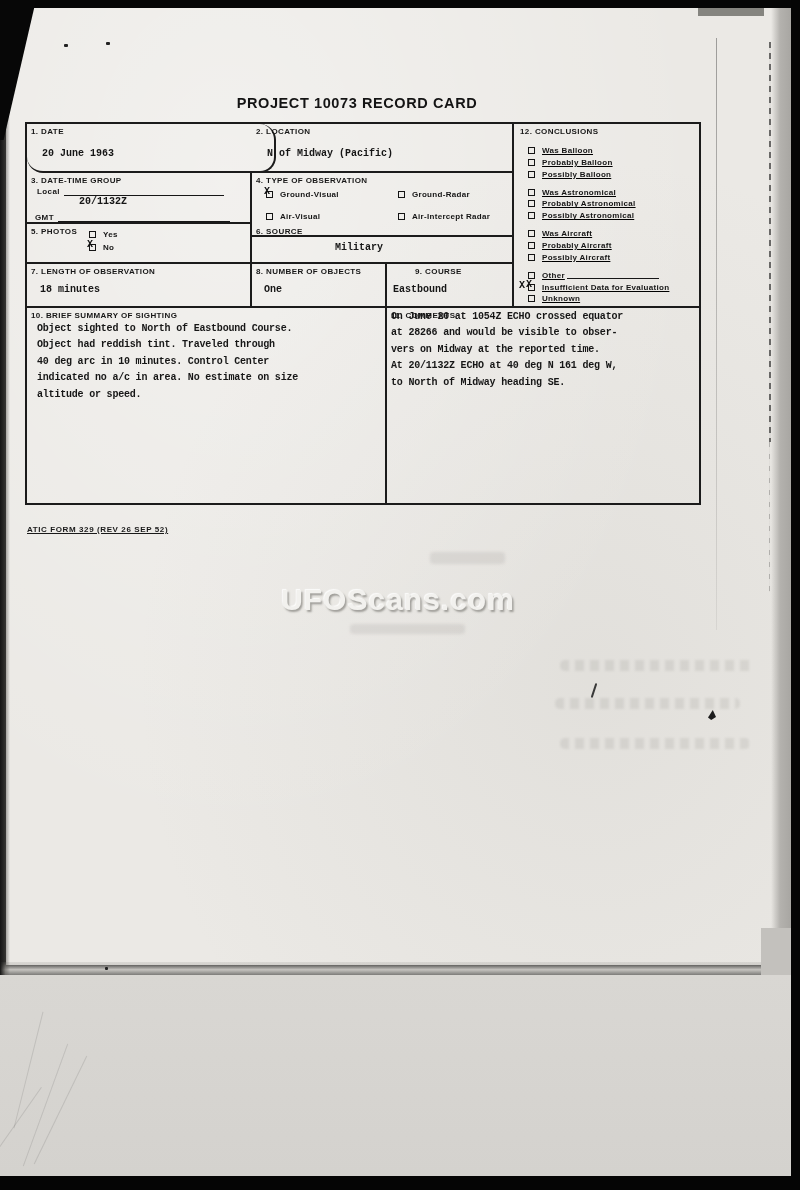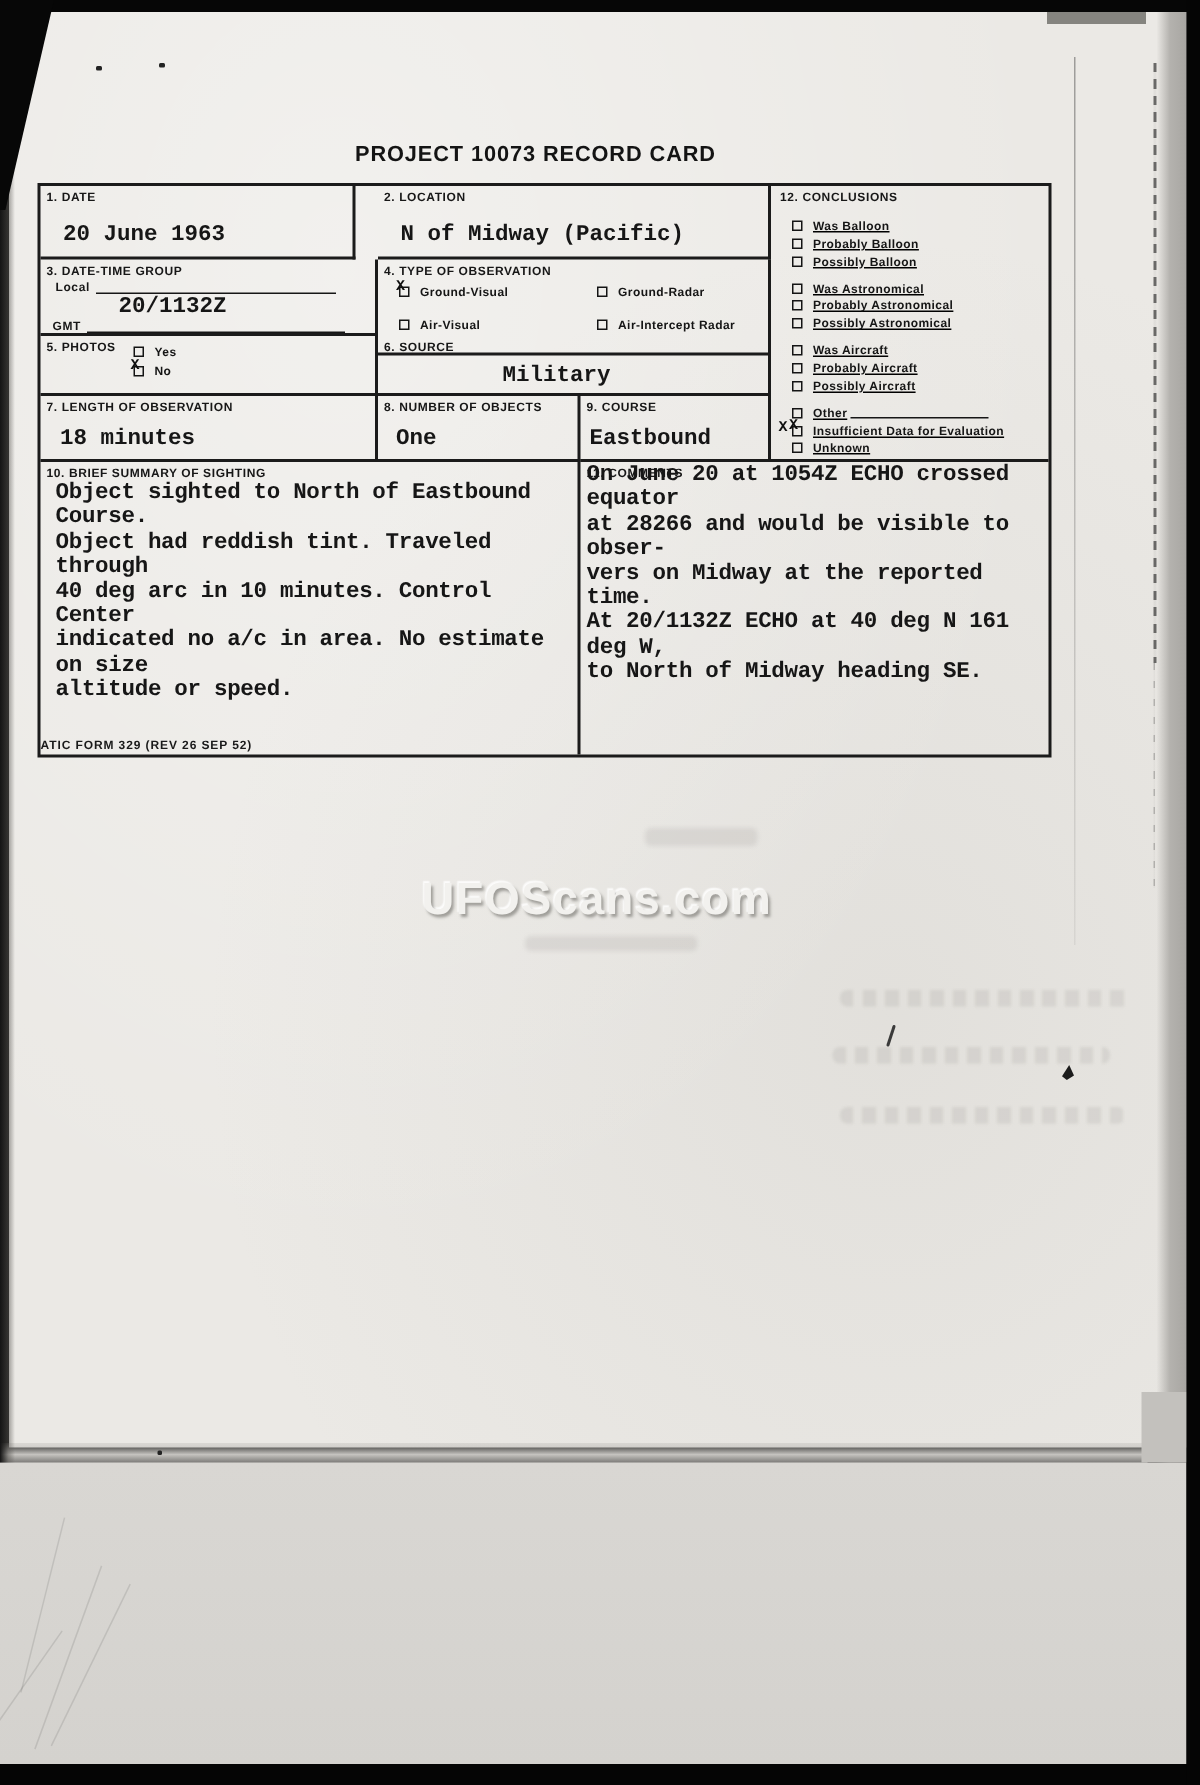--- a/index.html
+++ b/index.html
@@ -51,43 +51,43 @@
   .scratch{position:absolute;width:1px;background:rgba(60,58,54,.14);}
   .smudge{position:absolute;height:11px;border-radius:5px;filter:blur(1.2px);
     background:repeating-linear-gradient(90deg,rgba(118,116,112,.13) 0 9px,rgba(118,116,112,0) 9px 15px);}
   .hand-smudge{position:absolute;filter:blur(1.5px);background:rgba(104,102,98,.12);border-radius:4px;}
   
   .doc-title{
     position:absolute;left:357px;top:95px;transform:translateX(-50%);
     font-size:14.5px;font-weight:700;letter-spacing:.6px;color:#141414;white-space:nowrap;
   }
   .form-footer{
-    position:absolute;left:27px;top:492px;
-    font-size:8px;font-weight:700;letter-spacing:.6px;color:#1a1a1a;white-space:nowrap;
+    position:absolute;left:27px;top:525px;
+    font-size:8px;font-weight:700;letter-spacing:.6px;color:#1a1a1a;white-space:nowrap;text-decoration:underline;
   }
   .watermark{
     position:absolute;left:398px;top:583px;transform:translateX(-50%);
     font-size:30px;font-weight:700;letter-spacing:1px;color:#f2f1ee;white-space:nowrap;
     text-shadow:1.5px 2px 2px rgba(108,106,102,.6),-1px -1px 1px rgba(255,255,255,.85);
   }
   
   .card{
     position:absolute;left:25px;top:122px;width:676px;height:383px;
     border:2px solid #1b1b1b;box-sizing:border-box;
   }
   .cell{position:absolute;box-sizing:border-box;}
   .br{border-right:2px solid #1b1b1b;}
   .bb{border-bottom:2px solid #1b1b1b;}
   .flabel{
     font-size:8px;font-weight:700;letter-spacing:.4px;color:#171717;
     padding:3px 0 0 4px;white-space:nowrap;
   }
   .tw{
     font-family:"Liberation Mono","DejaVu Sans Mono",monospace;
-    font-weight:700;font-size:15px;color:#161616;position:absolute;white-space:nowrap;
+    font-weight:700;font-size:10px;color:#161616;position:absolute;white-space:nowrap;
   }
   .tw-block{white-space:pre-line;line-height:16.4px;letter-spacing:-.2px;}
   
   .opt{
     position:relative;display:flex;align-items:center;
     font-size:8px;font-weight:700;letter-spacing:.3px;color:#151515;
     margin-bottom:2.8px;white-space:nowrap;
   }
   .cb{
     display:inline-block;width:5px;height:5px;border:1.3px solid #141414;
@@ -135,21 +135,21 @@
 <div class="smudge" style="left:560px;top:660px;width:195px;"></div>
 <div class="smudge" style="left:555px;top:698px;width:185px;"></div>
 <div class="smudge" style="left:560px;top:738px;width:190px;"></div>
 <div class="hand-smudge" style="left:430px;top:552px;width:75px;height:12px;"></div>
 <div class="hand-smudge" style="left:350px;top:624px;width:115px;height:10px;"></div>
 
 <div class="doc-title">PROJECT 10073 RECORD CARD</div>
 
 <div class="card">
 
-  <div class="cell br bb" style="left:0;top:0;width:210px;height:49px;">
+  <div class="cell br bb" style="left:0;top:0;width:249px;height:49px;border-radius:16px;">
     <div class="flabel">1. DATE</div>
     <span class="tw" style="left:15px;top:24px;">20 June 1963</span>
   </div>
   <div class="cell br bb" style="left:225px;top:0;width:262px;height:49px;">
     <div class="flabel">2. LOCATION</div>
     <span class="tw" style="left:15px;top:24px;">N of Midway (Pacific)</span>
   </div>
 
   <div class="cell bb" style="left:487px;top:0;width:185px;height:184px;">
     <div class="flabel" style="padding-left:6px;">12. CONCLUSIONS</div>
@@ -273,21 +273,21 @@
   </div>
 
   <div class="cell br bb" style="left:0;top:140px;width:225px;height:44px;">
     <div class="flabel">7. LENGTH OF OBSERVATION</div>
     <span class="tw" style="left:13px;top:20px;">18 minutes</span>
   </div>
   <div class="cell br bb" style="left:225px;top:140px;width:135px;height:44px;">
     <div class="flabel">8. NUMBER OF OBJECTS</div>
     <span class="tw" style="left:12px;top:20px;">One</span>
   </div>
-  <div class="cell br bb" style="left:360px;top:140px;width:127px;height:44px;">
+  <div class="cell br bb" style="left:360px;top:140px;width:127px;height:44px;padding-left:24px;">
     <div class="flabel">9. COURSE</div>
     <span class="tw" style="left:6px;top:20px;">Eastbound</span>
   </div>
 
   <div class="cell br" style="left:0;top:184px;width:360px;height:195px;">
     <div class="flabel">10. BRIEF SUMMARY OF SIGHTING</div>
     <div class="tw tw-block" style="left:10px;top:13px;width:346px;">Object sighted to North of Eastbound Course.
 Object had reddish tint. Traveled through
 40 deg arc in 10 minutes. Control Center
 indicated no a/c in area. No estimate on size

